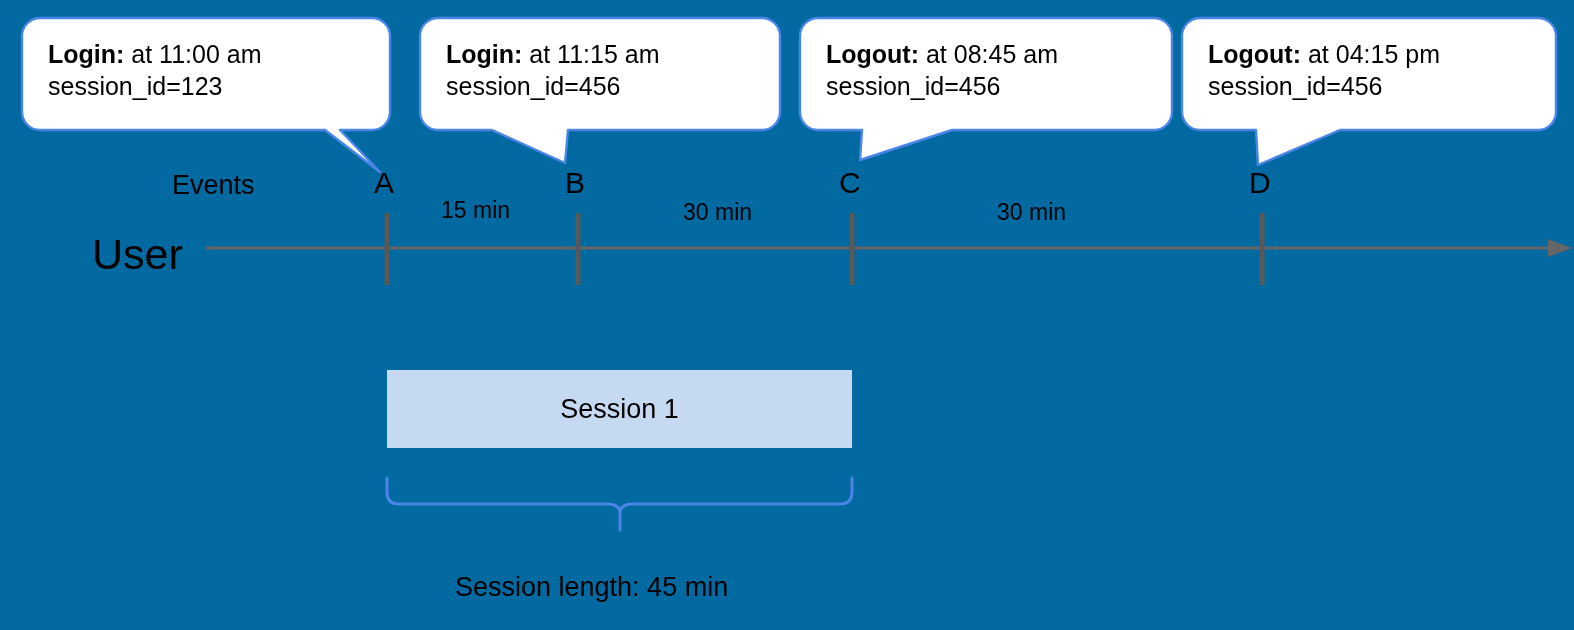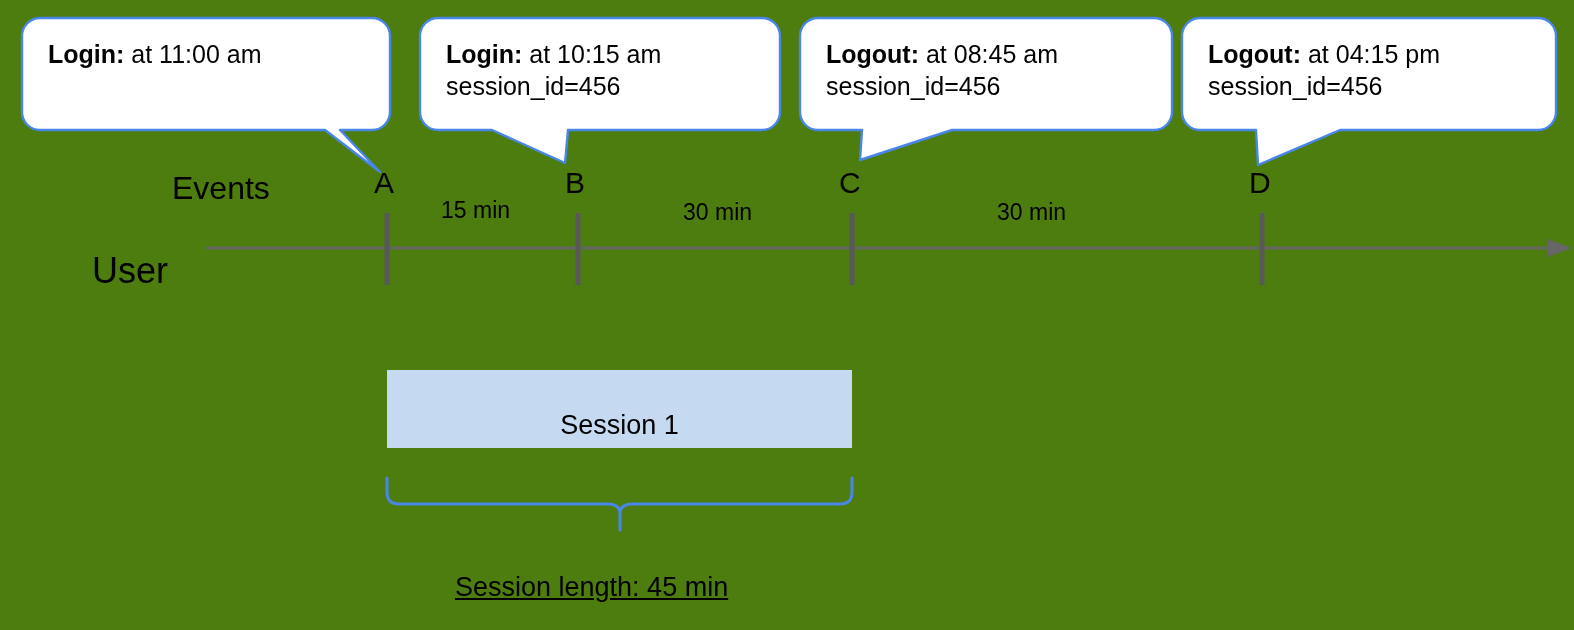--- a/index.html
+++ b/index.html
@@ -8,21 +8,21 @@
     background: #ffffff;
   }
   body {
     font-family: "Liberation Sans", sans-serif;
     color: #000000;
   }
   #canvas {
     position: relative;
     width: 1574px;
     height: 630px;
-    background: #4d7c0f;
+    background: #0369a1;
     overflow: hidden;
   }
   svg.layer {
     position: absolute;
     left: 0;
     top: 0;
     width: 1574px;
     height: 630px;
     overflow: visible;
   }
@@ -34,22 +34,22 @@
     white-space: pre;
   }
   .callout-text b {
     font-weight: bold;
   }
   .lbl {
     position: absolute;
     white-space: pre;
     color: #000000;
   }
-  .lbl-events { font-size: 32px; }
-  .lbl-user   { font-size: 36px; margin-top: 20px; }
+  .lbl-events { font-size: 27px; }
+  .lbl-user   { font-size: 43px; }
   .lbl-tick   { font-size: 30px; }
   .lbl-dur    { font-size: 23px; }
   .lbl-session{ font-size: 27px; }
   .lbl-caption{ font-size: 27px; }
   .session-bar {
     position: absolute;
     display: flex;
     align-items: center;
     justify-content: center;
   }
@@ -85,39 +85,39 @@
     <line x1="852" y1="213" x2="852" y2="285" stroke="#595959" stroke-width="5"></line>
     <line x1="1262" y1="213" x2="1262" y2="285" stroke="#595959" stroke-width="5"></line>
 
     <path d="M 387 478 L 387 492 Q 387 504 399 504 L 608 504 Q 620 504 620 514
              L 620 530 L 620 514 Q 620 504 632 504 L 840 504 Q 852 504 852 492
              L 852 478" fill="none" stroke="#4a86e8" stroke-width="3" stroke-linecap="round" stroke-linejoin="round"></path>
 
     <rect x="387" y="370" width="465" height="78" fill="#c5d9f1"></rect>
   </svg>
 
-  <div class="callout-text" style="left:48px; top:38px;"><b>Login:</b><span> at 11:00 am</span><br></div>
+  <div class="callout-text" style="left:48px; top:38px;"><b>Login:</b><span> at 11:00 am</span><br><span>session_id=123</span></div>
 
-  <div class="callout-text" style="left:446px; top:38px;"><b>Login:</b><span> at 10:15 am</span><br><span>session_id=456</span></div>
+  <div class="callout-text" style="left:446px; top:38px;"><b>Login:</b><span> at 11:15 am</span><br><span>session_id=456</span></div>
 
   <div class="callout-text" style="left:826px; top:38px;"><b>Logout:</b><span> at 08:45 am</span><br><span>session_id=456</span></div>
 
   <div class="callout-text" style="left:1208px; top:38px;"><b>Logout:</b><span> at 04:15 pm</span><br><span>session_id=456</span></div>
 
   <div class="lbl lbl-events" style="left:172px; top:170px;">Events</div>
   <div class="lbl lbl-user" style="left:92px; top:230px;">User</div>
 
   <div class="lbl lbl-tick" style="left:374px; top:166px;">A</div>
   <div class="lbl lbl-tick" style="left:565px; top:166px;">B</div>
   <div class="lbl lbl-tick" style="left:839px; top:166px;">C</div>
   <div class="lbl lbl-tick" style="left:1249px; top:166px;">D</div>
 
   <div class="lbl lbl-dur" style="left:441px; top:197px;">15 min</div>
   <div class="lbl lbl-dur" style="left:683px; top:199px;">30 min</div>
   <div class="lbl lbl-dur" style="left:997px; top:199px;">30 min</div>
 
-  <div class="session-bar" style="left:387px; top:386px; width:465px; height:78px;">
+  <div class="session-bar" style="left:387px; top:370px; width:465px; height:78px;">
     <span class="lbl-session">Session 1</span>
   </div>
 
-  <div class="lbl lbl-caption" style="left:455px; top:572px;text-decoration:underline;">Session length: 45 min</div>
+  <div class="lbl lbl-caption" style="left:455px; top:572px;">Session length: 45 min</div>
 
 </div>
 
 </body></html>

